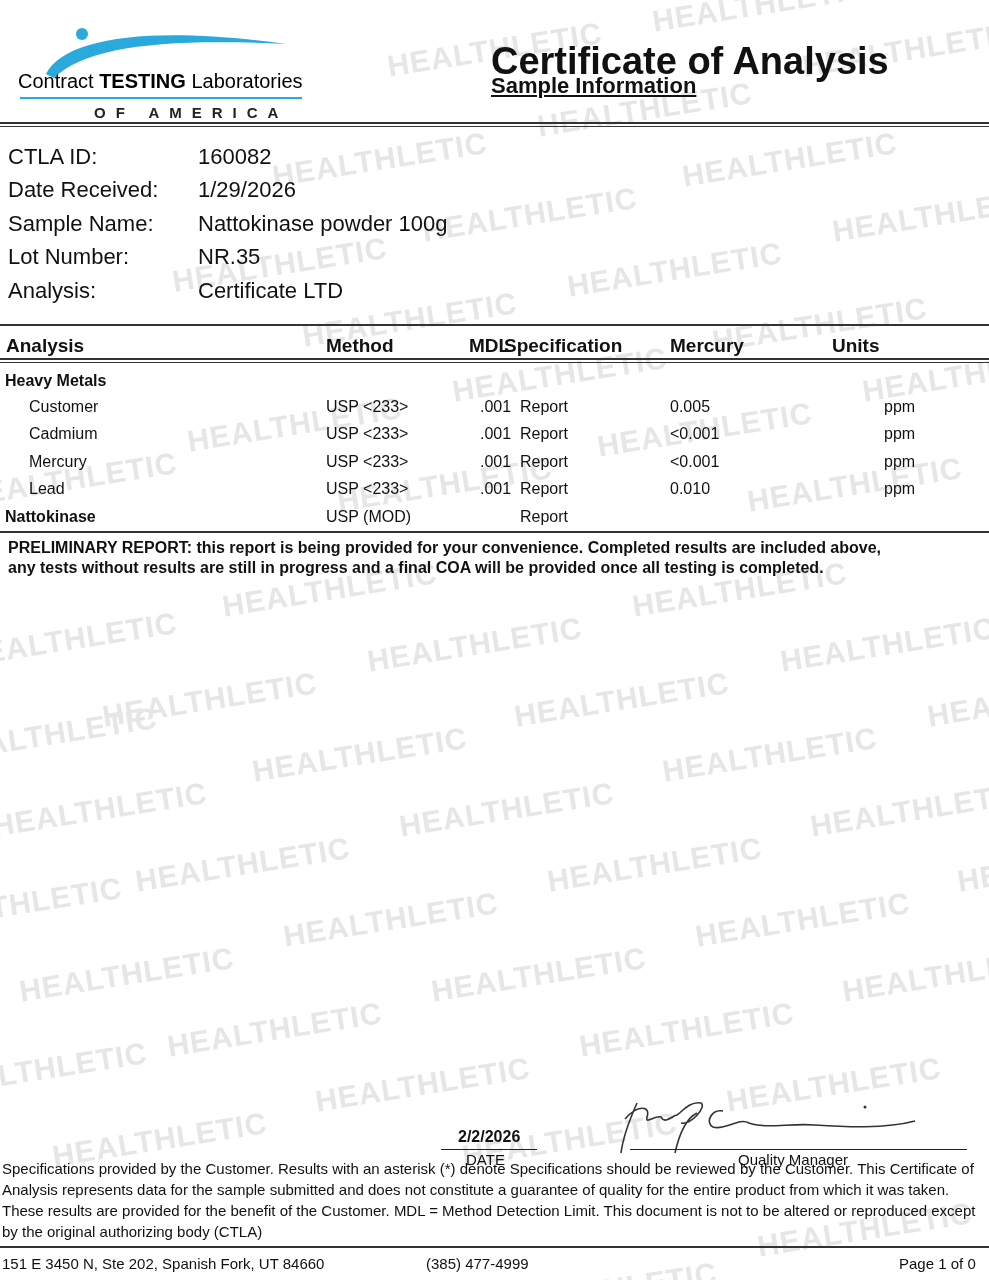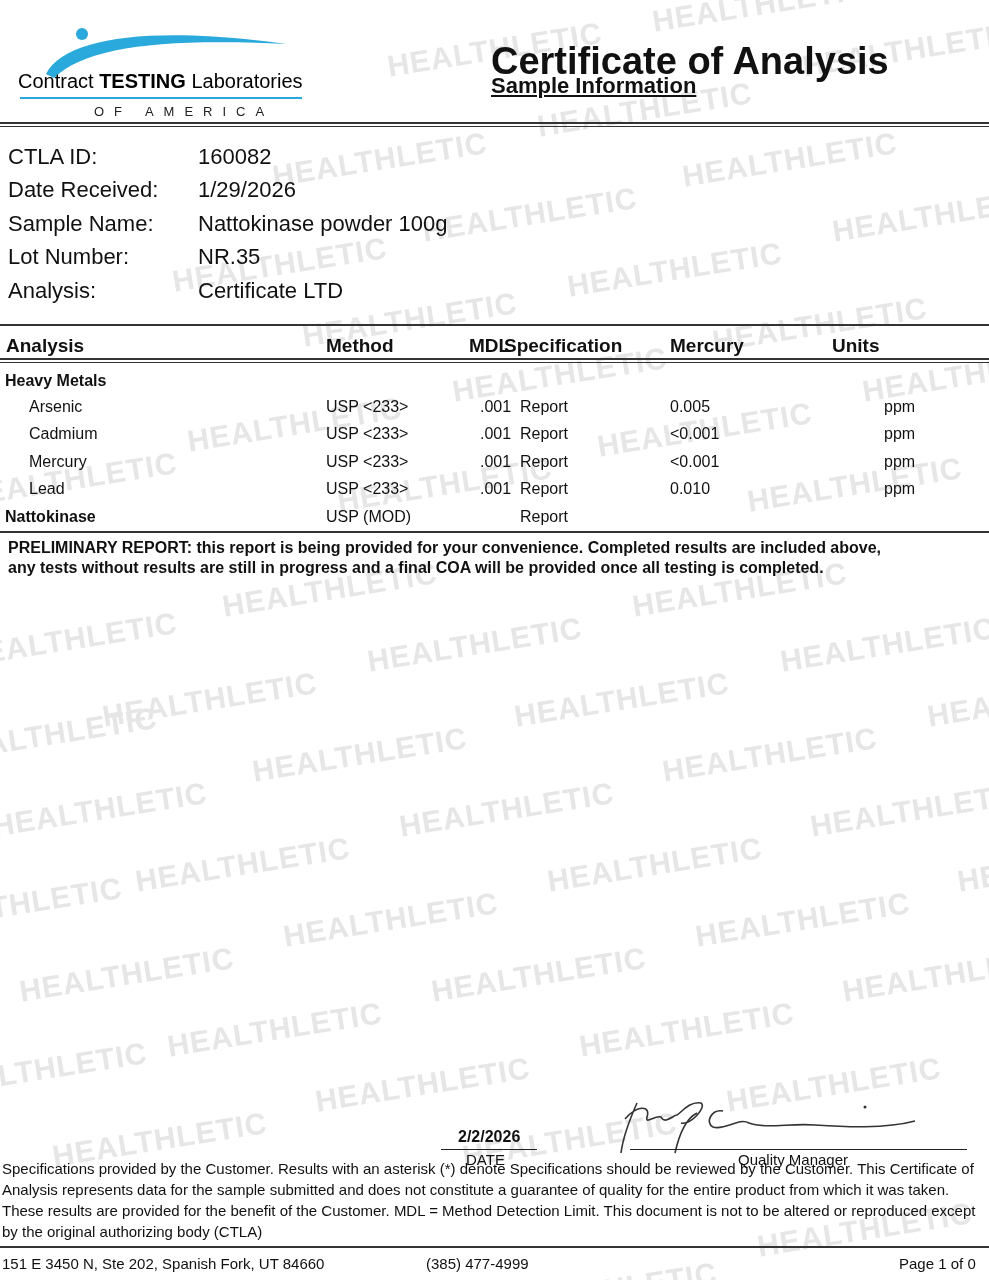--- a/index.html
+++ b/index.html
@@ -7,21 +7,21 @@
   .wm-layer { position:absolute; inset:0; pointer-events:none; z-index:0; }
   .wm { position:absolute; font-family:"Liberation Sans", sans-serif; font-weight:bold; font-size:30px; color:#e6e6e6; transform:rotate(-9deg); transform-origin:left top; white-space:nowrap; letter-spacing:1px; }
   .content { position:absolute; inset:0; z-index:1; }
 
   .logo { position:absolute; left:14px; top:4px; width:300px; height:116px; }
   .logo .ctla { position:absolute; left:76px; top:-4px; font-size:58px; font-weight:bold; letter-spacing:-1px; color:#111; }
   .logo .swoosh { position:absolute; left:22px; top:12px; }
   .logo .sub { position:absolute; left:4px; top:66px; font-size:20px; color:#000000; white-space:nowrap; }
   .logo .sub b { font-weight:bold; }
   .logo .rule { position:absolute; left:6px; top:93px; width:282px; height:2px; background:#29a9dc; }
-  .logo .oa { position:absolute; left:80px; top:100px; font-size:13px; letter-spacing:10px; font-weight:normal; color:#222; }
+  .logo .oa { position:absolute; left:80px; top:100px; font-size:15px; letter-spacing:10px; font-weight:bold; color:#222; }
 
   .title { position:absolute; left:491px; top:28px; font-size:38px; font-weight:bold;margin-top:12px; }
   .subtitle { position:absolute; left:491px; top:73px; font-size:22px; font-weight:bold;text-decoration:underline; }
 
   .dbl { position:absolute; left:0; width:989px; height:5px; border-top:2px solid #333; border-bottom:1px solid #333; box-sizing:border-box; }
   .single { position:absolute; left:0; width:989px; height:0; border-top:2px solid #333; }
 
   .info { position:absolute; left:8px; font-size:22px; }
   .info .lbl { position:absolute; left:0; white-space:nowrap; }
   .info .val { position:absolute; left:190px; white-space:nowrap; }
@@ -147,21 +147,21 @@
   <div class="th" style="left:504px">Specification</div>
   <div class="th" style="left:670px">Mercury</div>
   <div class="th" style="left:832px">Units</div>
 
   <div class="dbl" style="top:358px"></div>
 
   <div class="row" style="top:372px">
     <span class="group" style="left:5px">Heavy Metals</span>
   </div>
   <div class="row" style="top:398px">
-    <span style="left:29px">Arsenic</span>
+    <span style="left:29px">Customer</span>
     <span style="left:326px">USP &lt;233&gt;</span>
     <span style="left:480px">.001</span>
     <span style="left:520px">Report</span>
     <span style="left:670px">0.005</span>
     <span style="left:884px">ppm</span>
   </div>
   <div class="row" style="top:425px">
     <span style="left:29px">Cadmium</span>
     <span style="left:326px">USP &lt;233&gt;</span>
     <span style="left:480px">.001</span>

